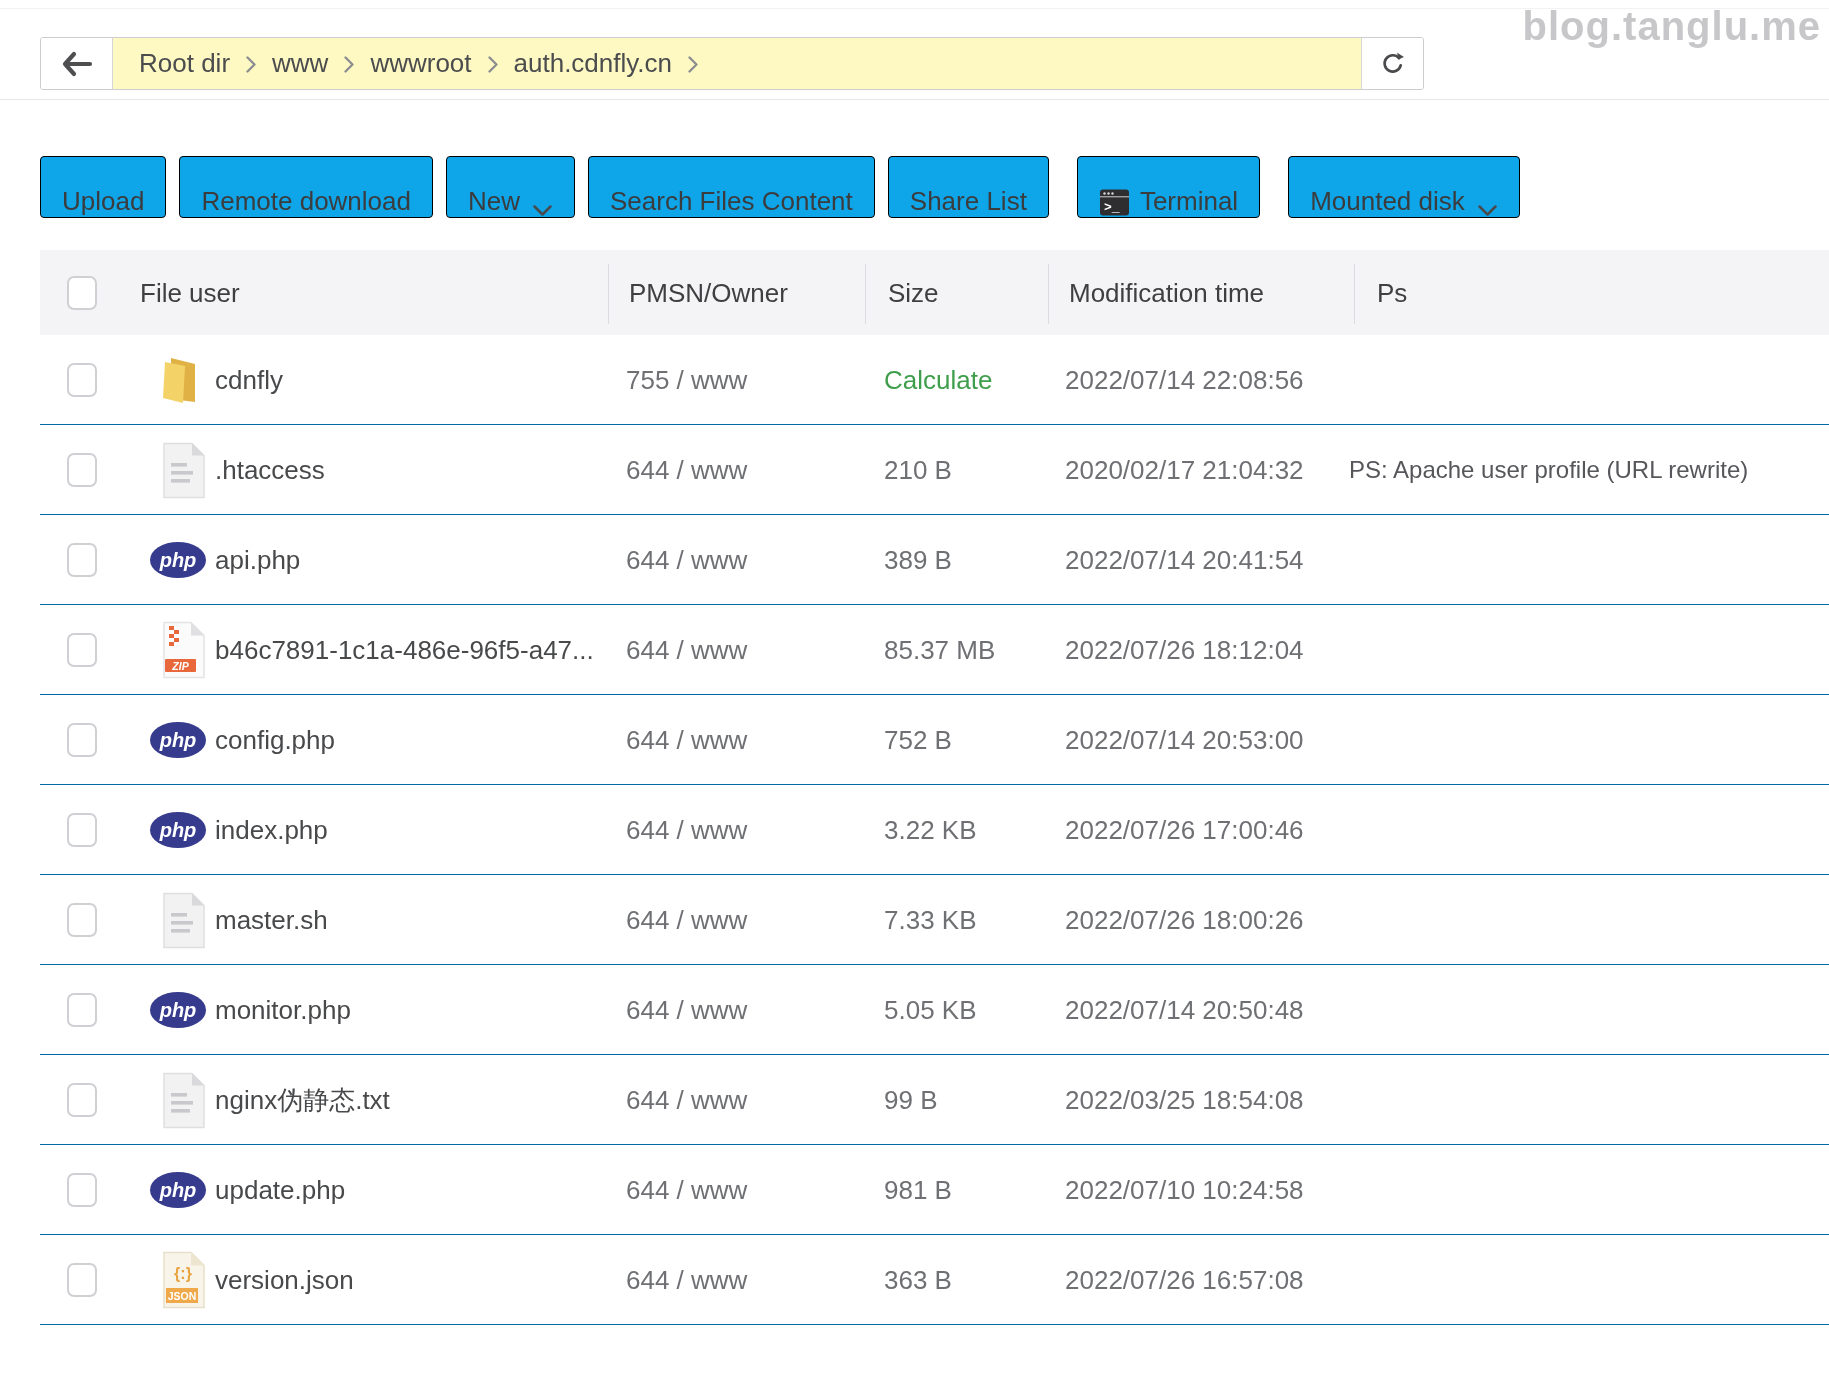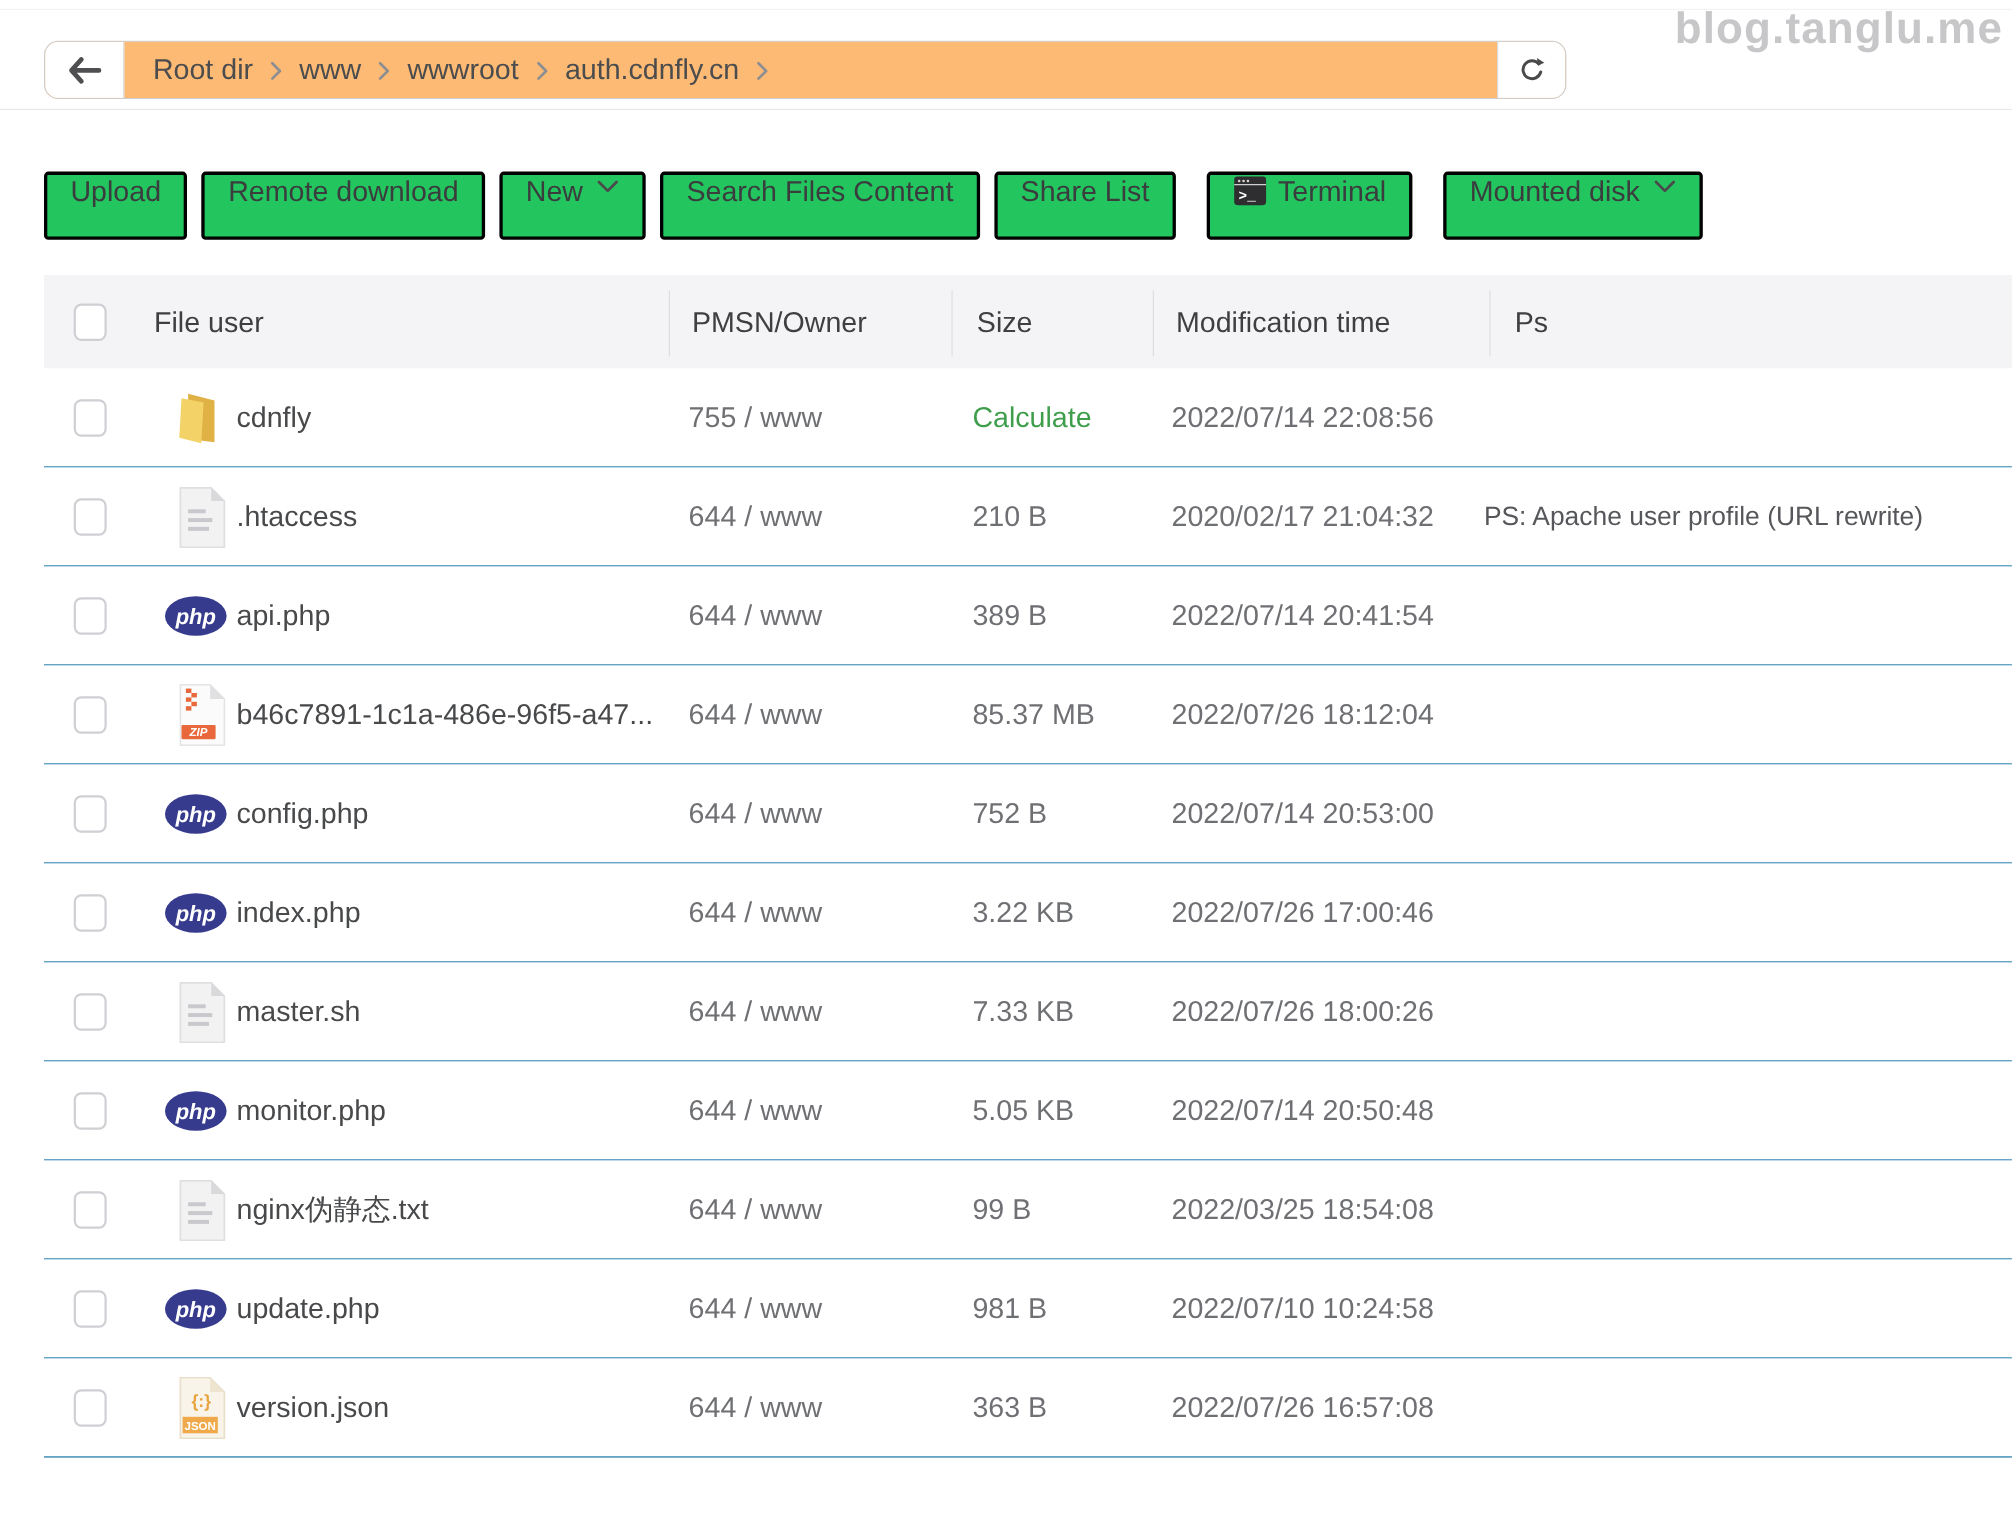--- a/index.html
+++ b/index.html
@@ -8,36 +8,36 @@
   body { position:relative; }
 
   .topline { position:absolute; left:0; top:8px; width:100%; height:1px; background:#f2f2f2; }
 
   
   .watermark { position:absolute; top:4px; right:8px; font-size:40px; font-weight:bold;
                color:#c7c7c9; letter-spacing:1px; }
 
   
   .pathbar { position:absolute; left:40px; top:37px; width:1384px; height:53px;
-             display:flex; align-items:stretch; background:#fdba74;
-             border:1px solid #cdcdcf; border-radius:13px; overflow:hidden; }
+             display:flex; align-items:stretch; background:#fef9c3;
+             border:1px solid #cdcdcf; border-radius:3px; overflow:hidden; }
   .back-btn { width:72px; background:#fff; border:none; border-right:1px solid #d6d6d8;
               display:flex; align-items:center; justify-content:center; cursor:pointer; }
   .crumbs { flex:1; display:flex; align-items:center; padding-left:26px; gap:15px;
             font-size:26px; color:#4b4c4e; }
   .crumb { white-space:nowrap; cursor:pointer; }
   .crumb-sep { display:flex; align-items:center; margin-top:2px; }
   .refresh-btn { width:62px; background:#fff; border:none; border-left:1px solid #d6d6d8;
                  display:flex; align-items:center; justify-content:center; cursor:pointer; }
   .page-divider { position:absolute; left:0; top:99px; width:100%; height:1px; background:#e7e7e9; }
 
   
   .toolbar { position:absolute; left:40px; top:156px; display:flex; gap:13px; }
-  .tbtn { height:62px; background:#22c55e; border:3px solid #000000; border-radius:4px;
-          display:inline-flex; align-items:flex-start; gap:10px; padding:0 21px;
+  .tbtn { height:62px; background:#0ea5e9; border:1px solid #000000; border-radius:4px;
+          display:inline-flex; align-items:flex-end; gap:10px; padding:0 21px;
           font-size:26px; color:#3b3c3e; font-family:inherit; cursor:pointer; white-space:nowrap; }
   .tbtn.gap-before { margin-left:15px; }
   .tbtn .chev { margin-left:2px; margin-top:4px; }
 
   
   .thead { position:absolute; left:40px; right:0; top:250px; height:85px; background:#f4f4f6;
            font-size:26px; color:#3f3f42; }
   .thead .hlabel { position:absolute; top:50%; transform:translateY(-50%); white-space:nowrap; }
   .vsep { position:absolute; top:14px; bottom:11px; width:1px; background:#dcdce0; }
 

